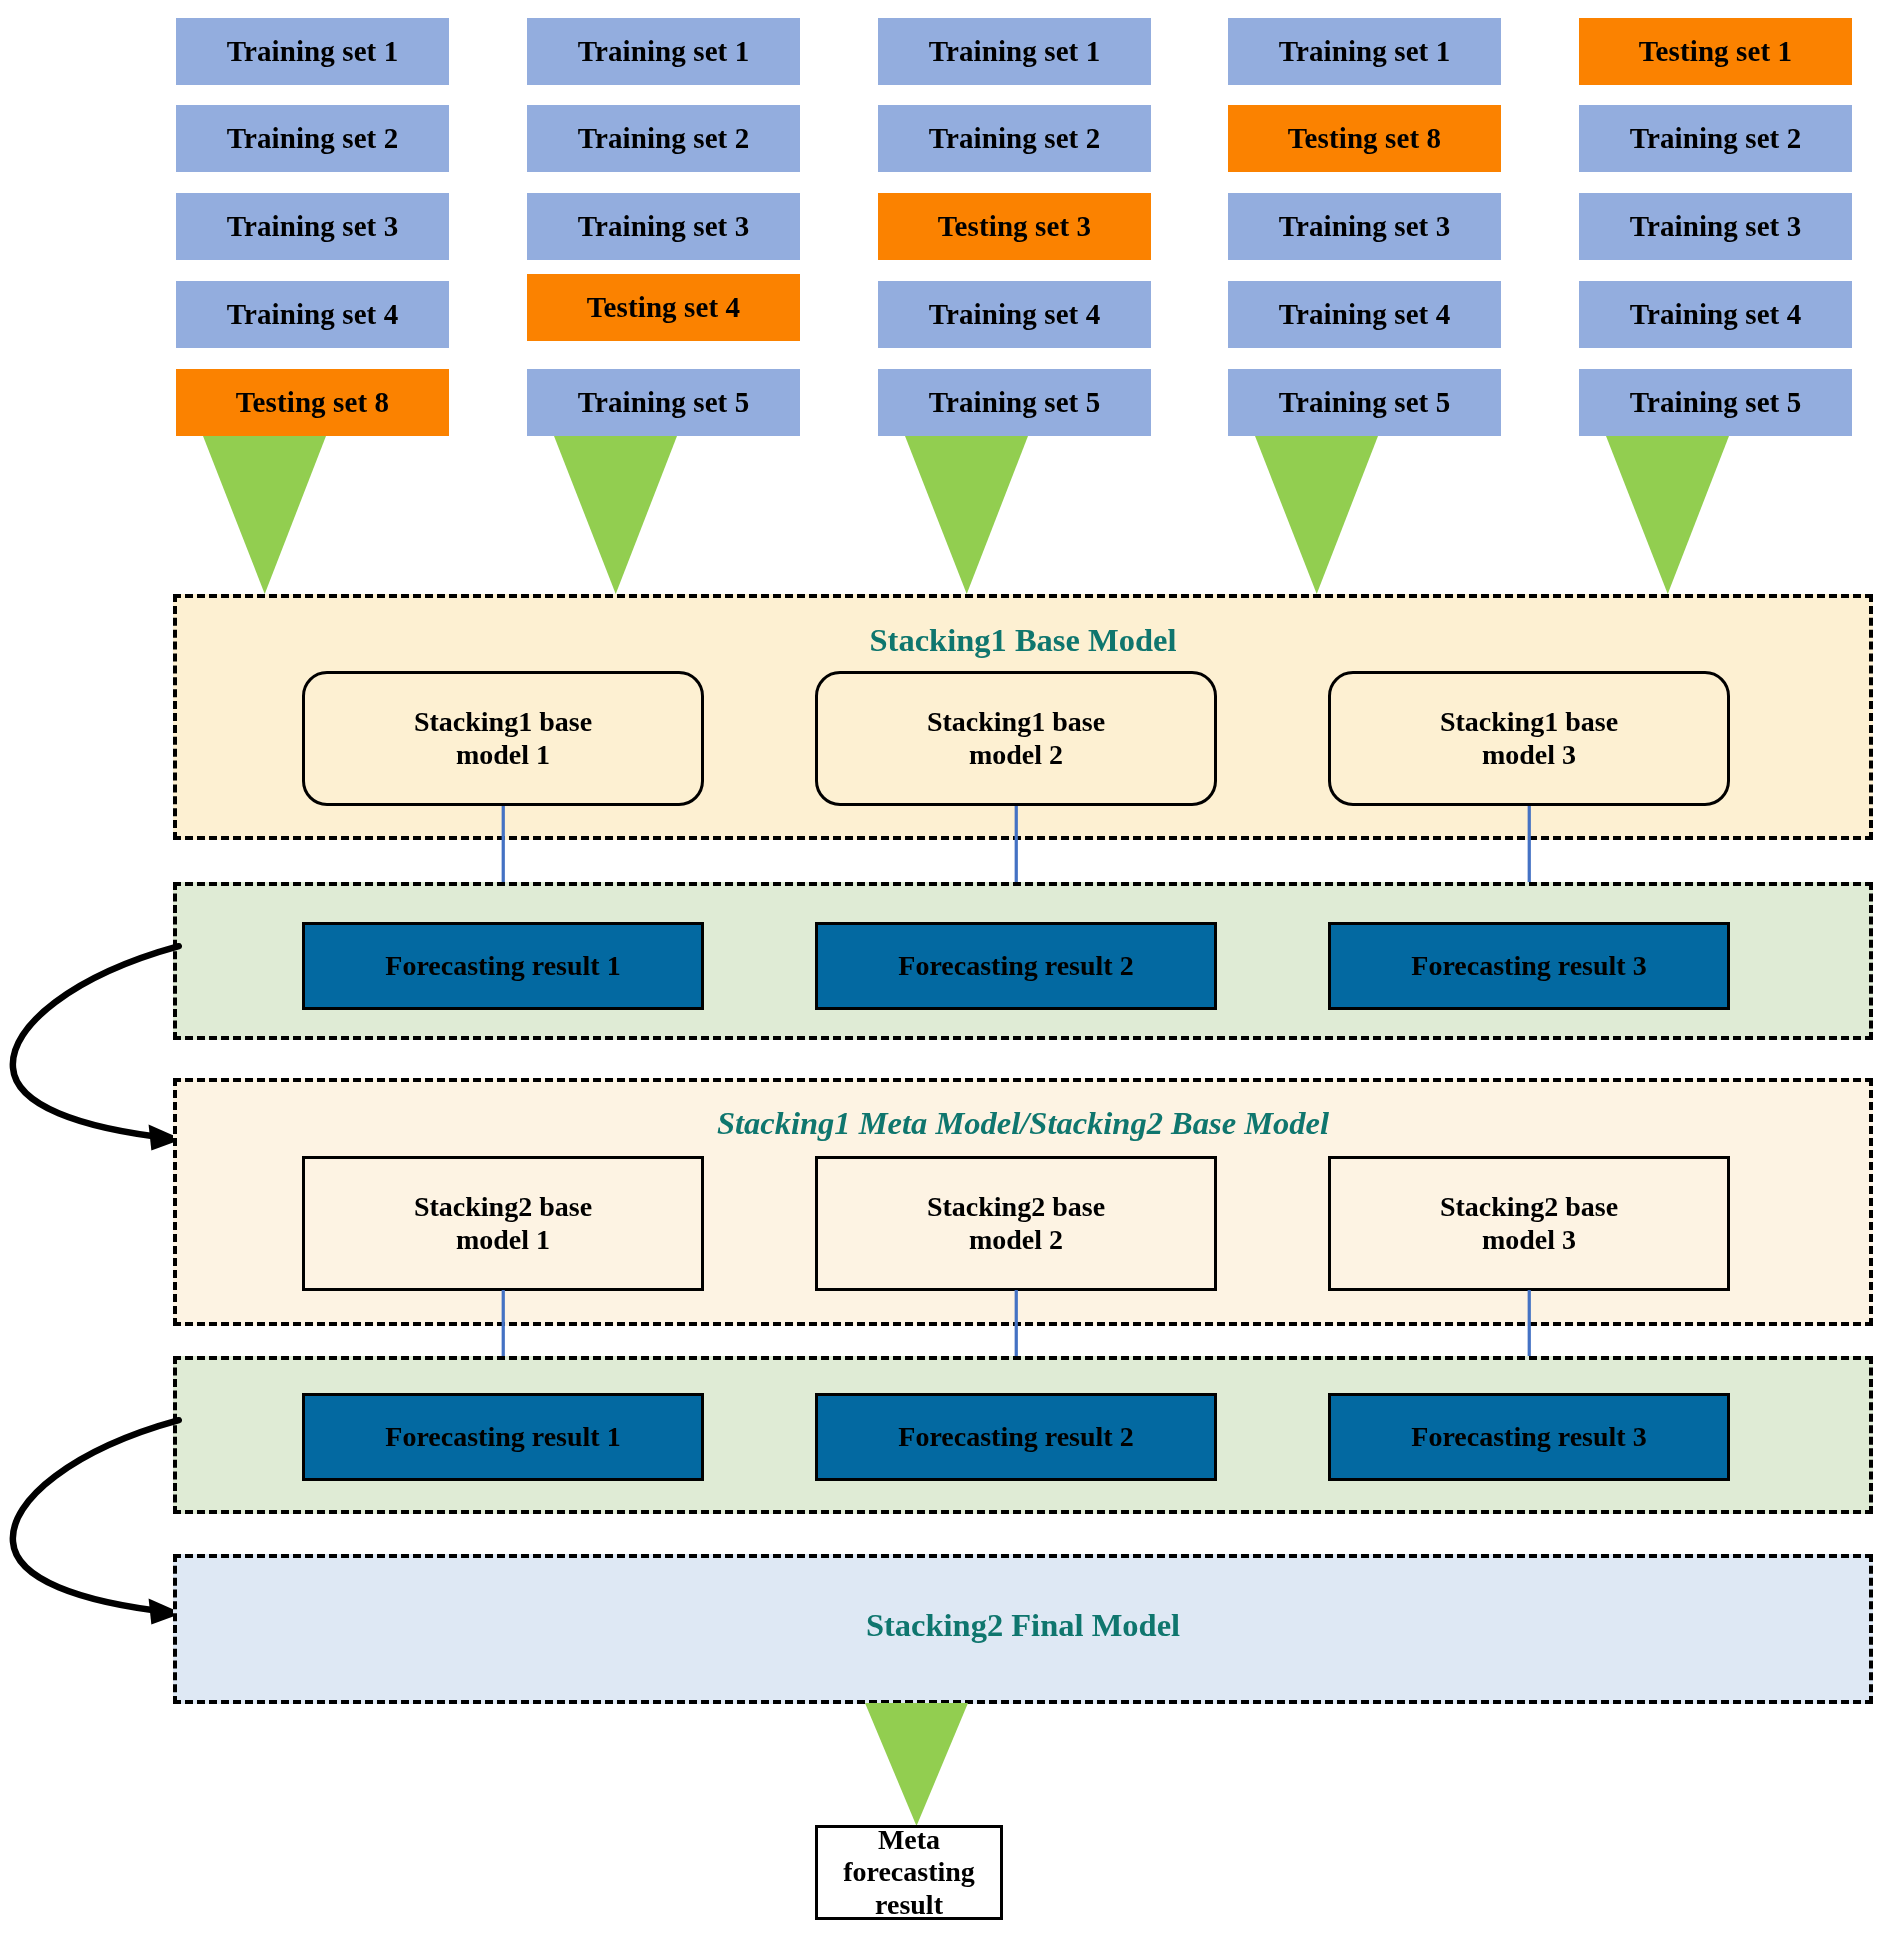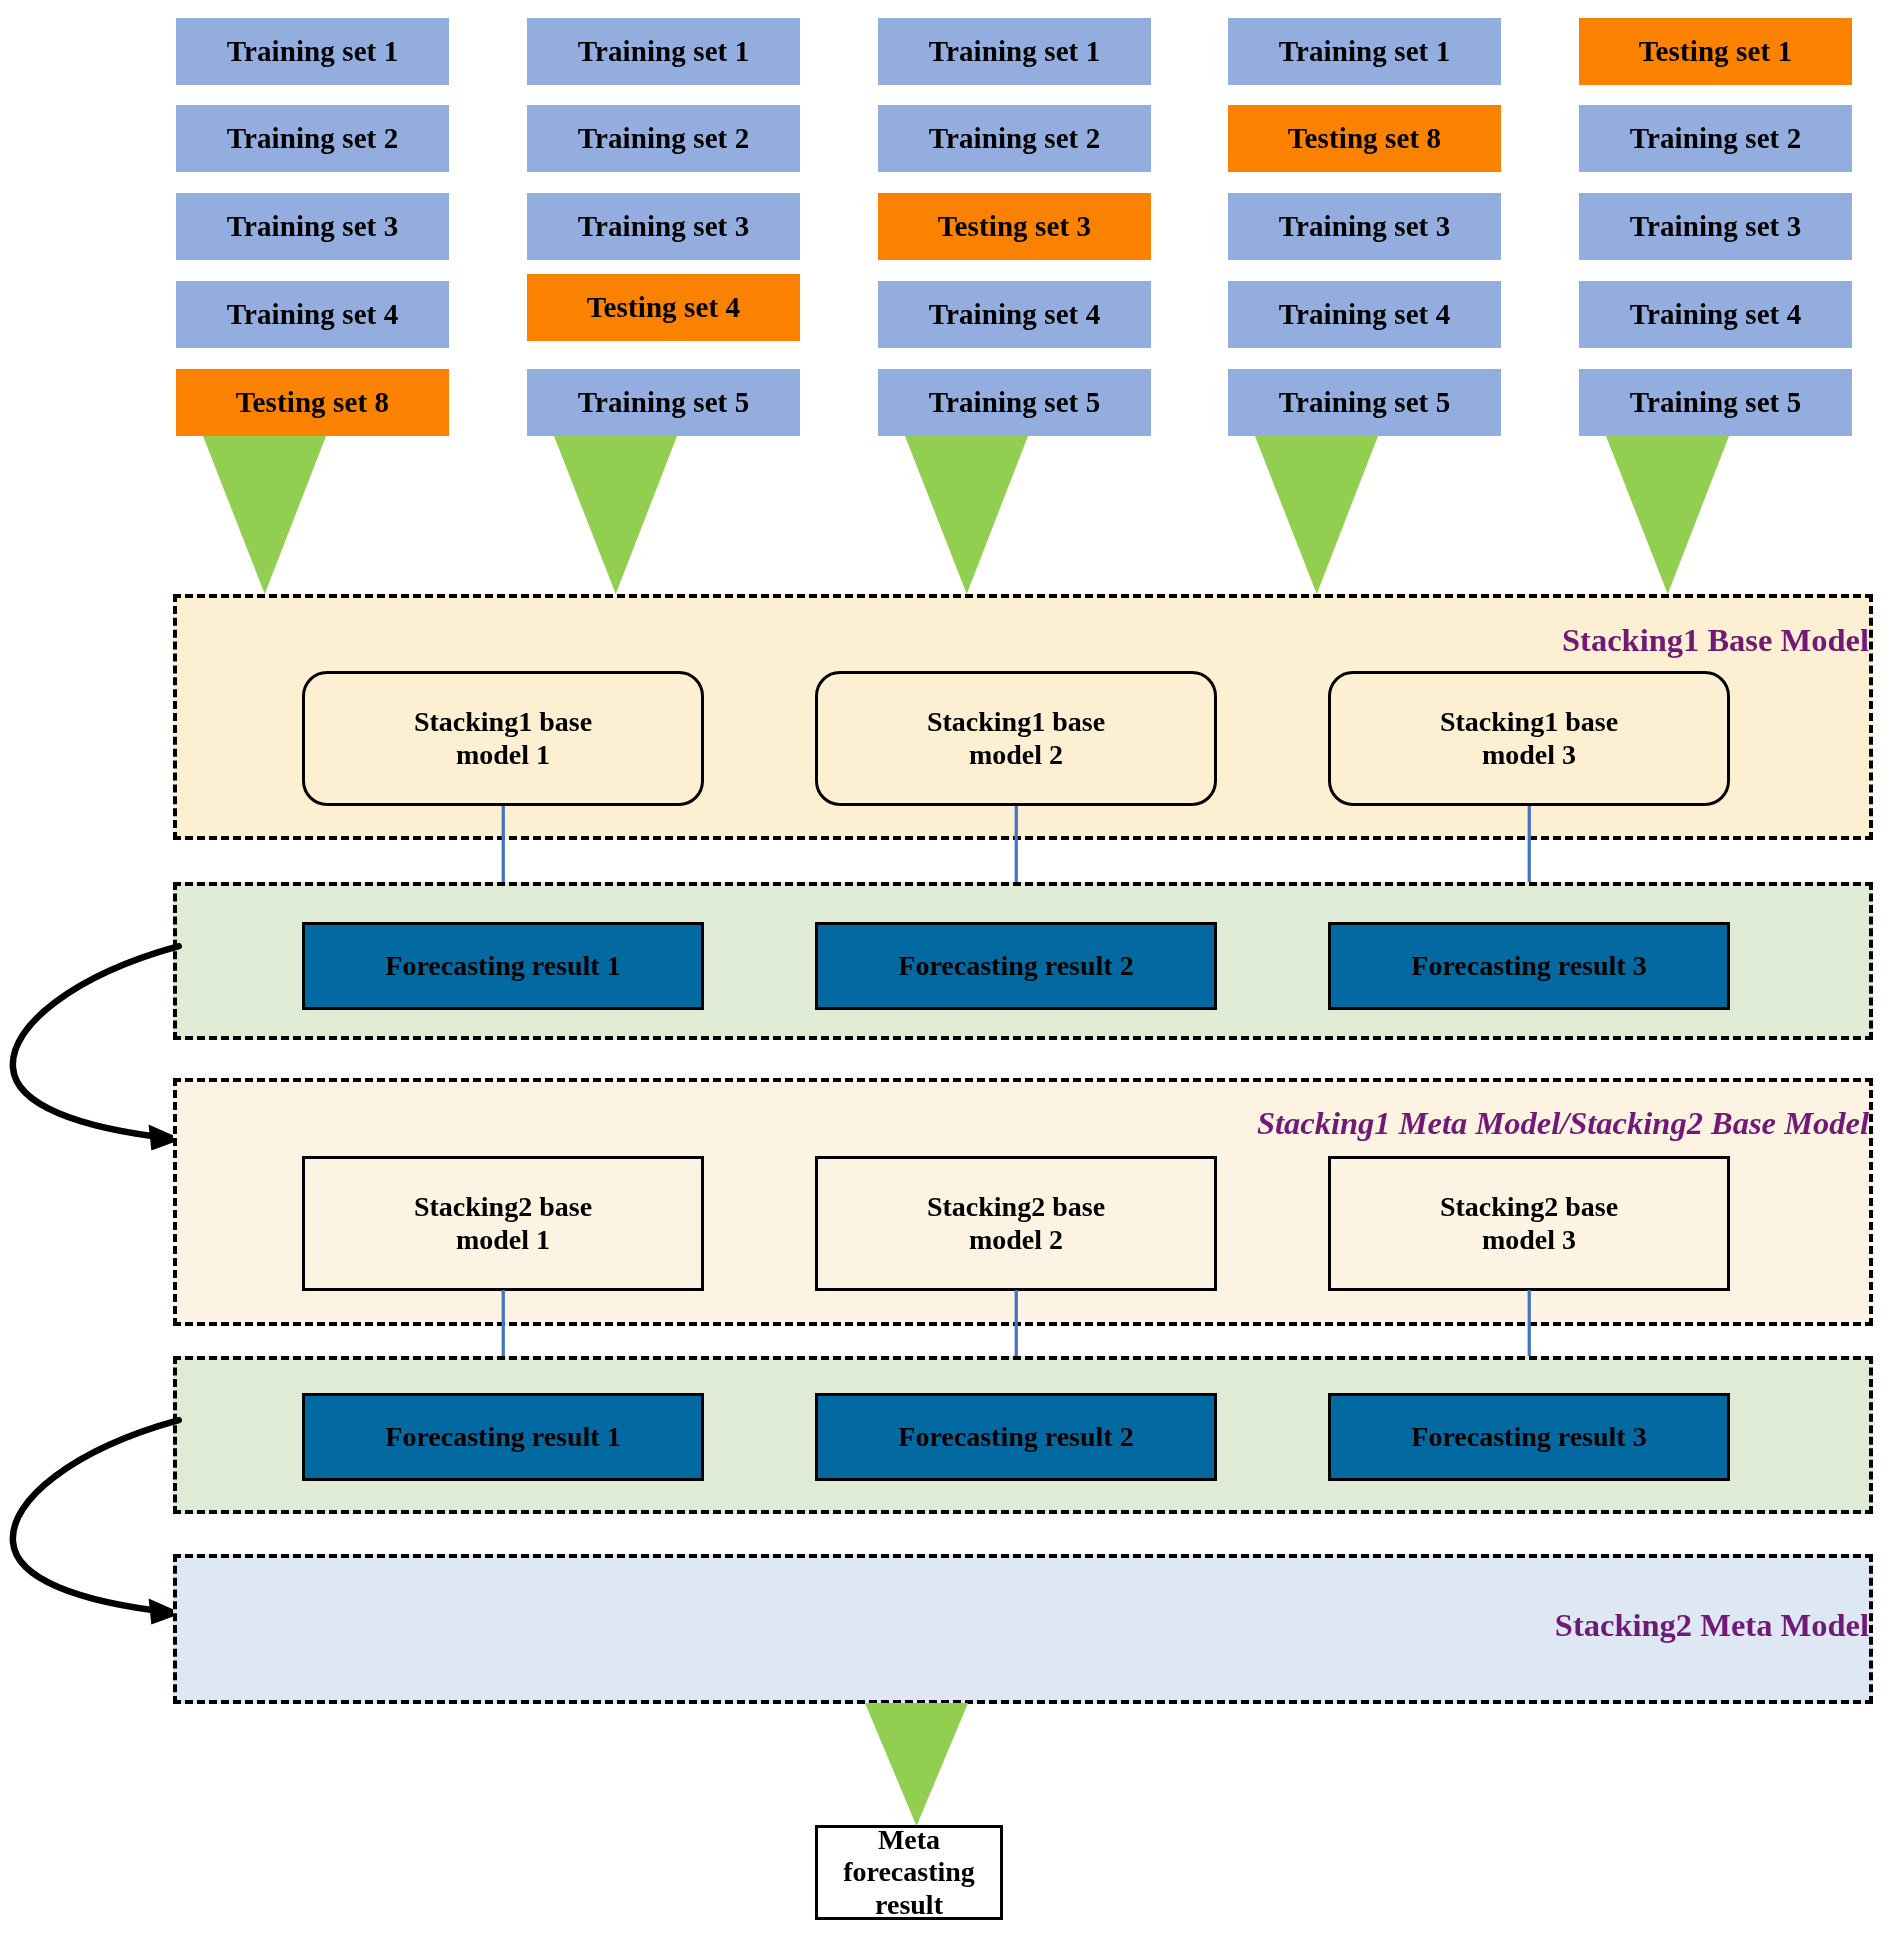--- a/index.html
+++ b/index.html
@@ -34,22 +34,22 @@
     box-sizing:border-box;
   }
   .panel.cream{background:#FDF0D2;}
   .panel.cream2{background:#FDF3E3;}
   .panel.green{background:#DFEBD5;}
   .panel.blue{background:#DEE8F4;}
 
   .panel-title{
     position:absolute;
     left:0;right:0;
-    text-align:right;
-    color:#701a75;
+    text-align:center;
+    color:#0f766e;
     font-weight:700;
     font-size:32.5px;
     line-height:1;
     white-space:nowrap;
   }
 
   
   .node{
     position:absolute;
     box-sizing:border-box;
@@ -234,21 +234,21 @@
   <div class="node onGreen" style="left:1328px;top:1393px;width:402px;height:88px;">Forecasting result 3</div>
 
   <div class="conn" style="left:0px;top:1384px;">
     <svg width="195" height="260" viewBox="0 0 420 560">
       <path d="M 385 78 C 160 140 20 250 28 340 C 34 420 170 470 370 492" fill="none" stroke="#000000" stroke-width="14" stroke-linecap="round"></path>
       <polygon points="392,494 320,462 326,518" fill="#000000"></polygon>
     </svg>
   </div>
 
   <div class="panel blue" style="left:173px;top:1554px;width:1700px;height:150px;">
-    <div class="panel-title" style="top:51px;">Stacking2 Meta Model</div>
+    <div class="panel-title" style="top:51px;">Stacking2 Final Model</div>
   </div>
 
   <div class="funnel" style="left:865px;top:1703px;">
     <svg width="103" height="123" viewBox="0 0 222 265">
         <polygon points="0,0 222,0 111,265" fill="#92CE50"></polygon>
       </svg>
   </div>
 
   <div class="node onWhite" style="left:815px;top:1825px;width:188px;height:95px;">
     <span>

